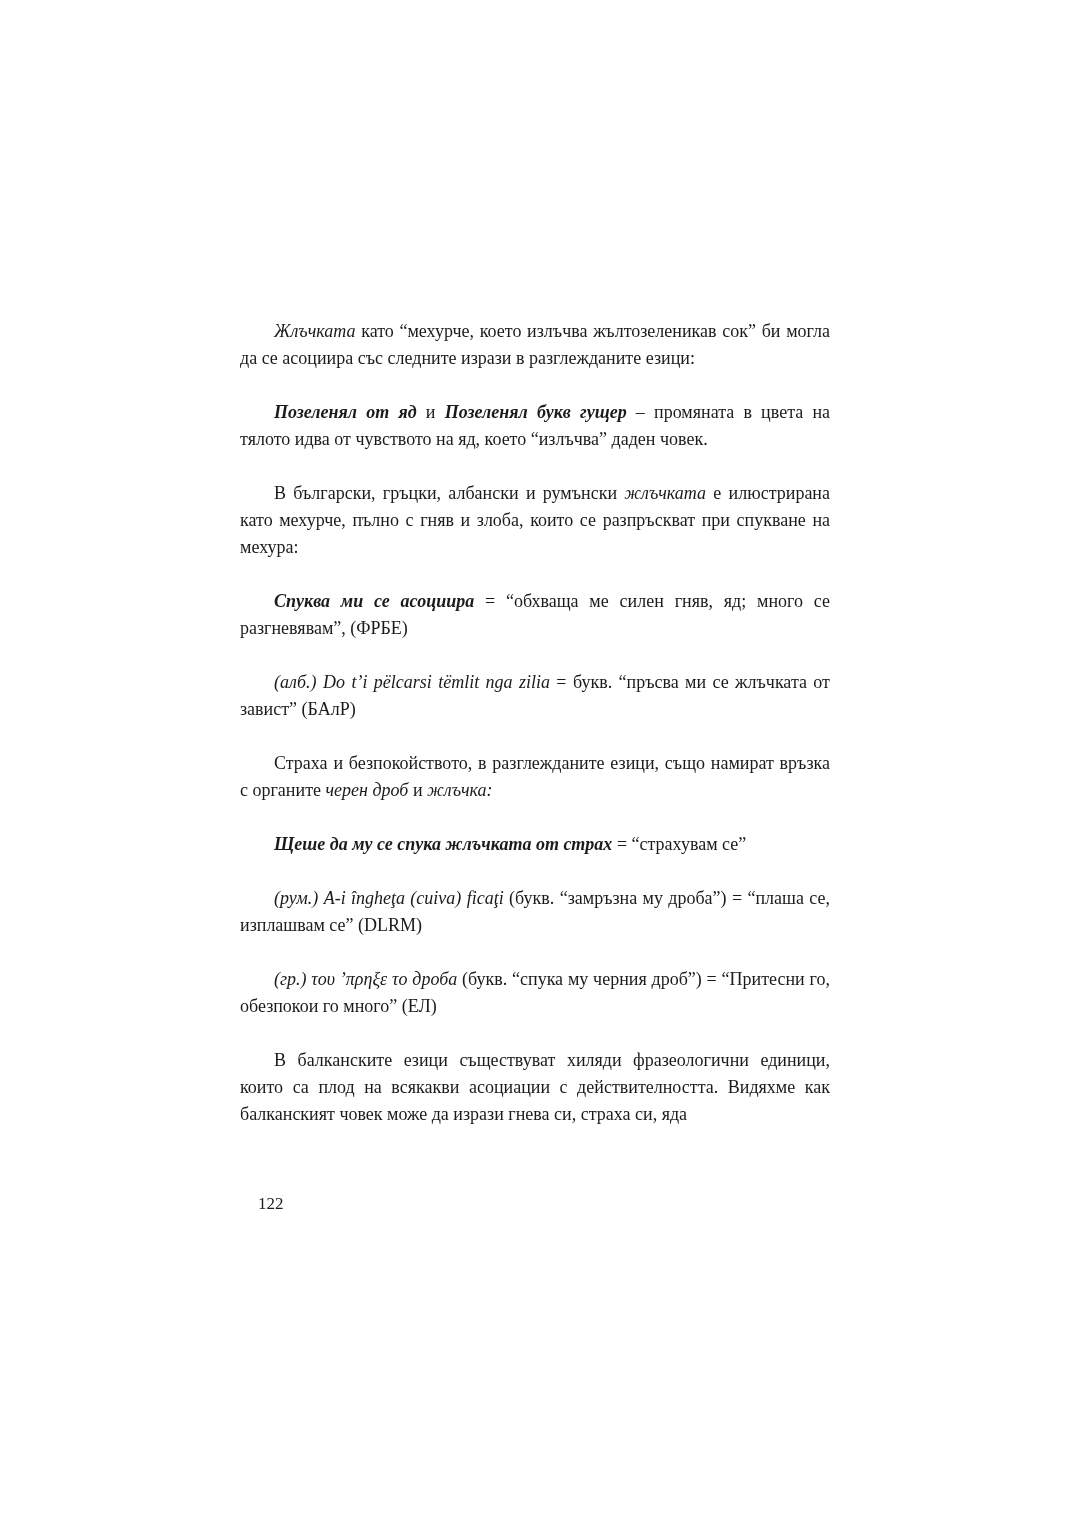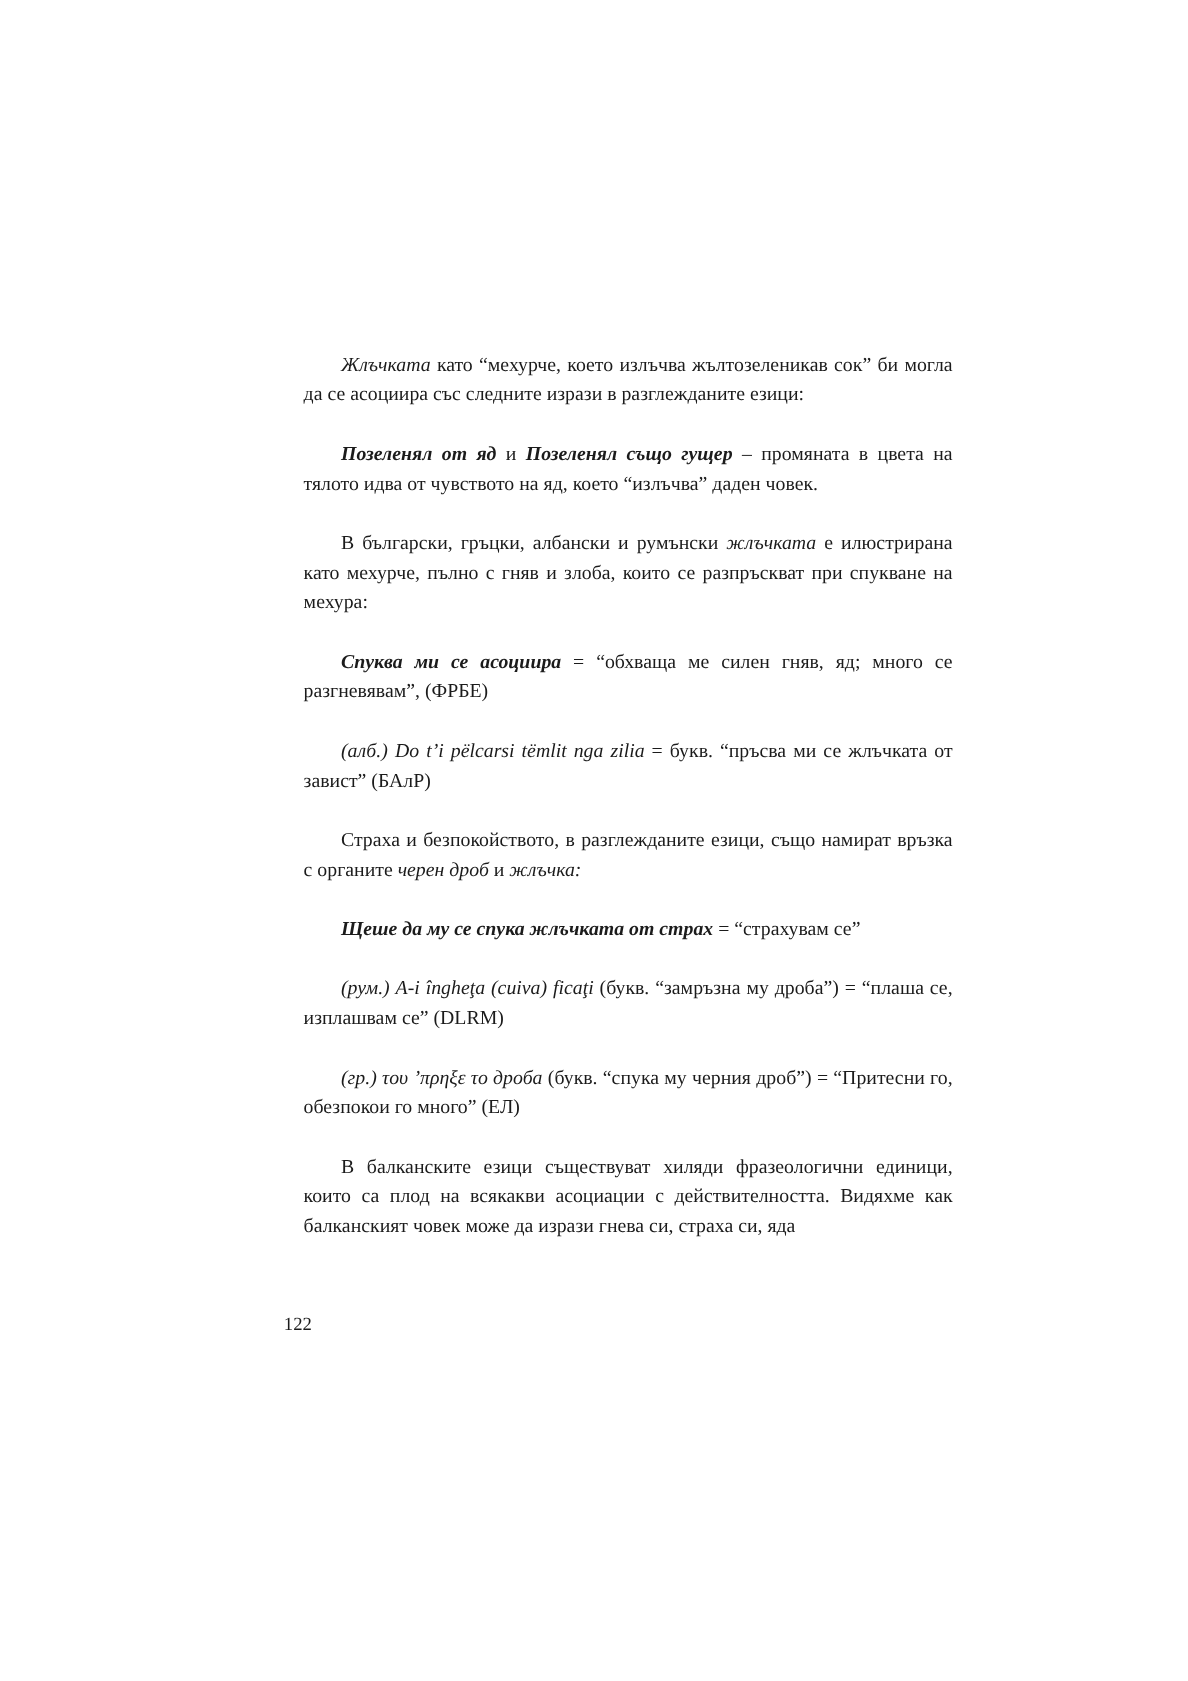--- a/index.html
+++ b/index.html
@@ -11,21 +11,21 @@
     position: relative;
     width: 1080px;
     height: 1528px;
     background: #ffffff;
     font-family: "Liberation Serif", "DejaVu Serif", serif;
     color: #1b1b1b;
     overflow: hidden;
   }
   .text-block {
     position: absolute;
-    left: 276px;
+    left: 240px;
     top: 318px;
     width: 590px;
     font-size: 18px;
     line-height: 27px;
     text-align: justify;
   }
   .para {
     margin: 0 0 27px 0;
     text-indent: 34px;
   }
@@ -41,21 +41,21 @@
     font-size: 17px;
     line-height: 24px;
   }
 </style>
 </head>
 <body>
 
 <div class="page">
   <div class="text-block">
       <p class="para"><span class="r-i">Жлъчката</span><span class="r-n"> като “мехурче, което излъчва жълтозеленикав сок” би могла да се асоциира със следните изрази в разглежданите езици:</span></p>
-      <p class="para"><span class="r-bi">Позеленял от яд</span><span class="r-n"> и </span><span class="r-bi">Позеленял също гущер</span><span class="r-n"> – промяната в цвета на тялото идва от чувството на яд, което “излъчва” даден човек.</span></p>
+      <p class="para"><span class="r-bi">Позеленял от яд</span><span class="r-n"> и </span><span class="r-bi">Позеленял букв гущер</span><span class="r-n"> – промяната в цвета на тялото идва от чувството на яд, което “излъчва” даден човек.</span></p>
       <p class="para"><span class="r-n">В български, гръцки, албански и румънски </span><span class="r-i">жлъчката</span><span class="r-n"> е илюстрирана като мехурче, пълно с гняв и злоба, които се разпръскват при спукване на мехура:</span></p>
       <p class="para"><span class="r-bi">Спуква ми се асоциира</span><span class="r-n"> = “обхваща ме силен гняв, яд; много се разгневявам”, (ФРБЕ)</span></p>
       <p class="para"><span class="r-i">(алб.) Do t’i pëlcarsi tëmlit nga zilia</span><span class="r-n"> = букв. “пръсва ми се жлъчката от завист” (БАлР)</span></p>
       <p class="para"><span class="r-n">Страха и безпокойството, в разглежданите езици, също намират връзка с органите </span><span class="r-i">черен дроб</span><span class="r-n"> и </span><span class="r-i">жлъчка:</span></p>
       <p class="para"><span class="r-bi">Щеше да му се спука жлъчката от страх</span><span class="r-n"> = “страхувам се”</span></p>
       <p class="para"><span class="r-i">(рум.) A-i îngheţa (cuiva) ficaţi</span><span class="r-n"> (букв. “замръзна му дроба”) = “плаша се, изплашвам се” (DLRM)</span></p>
       <p class="para"><span class="r-i">(гр.) του ’πρηξε το дроба</span><span class="r-n"> (букв. “спука му черния дроб”) = “Притесни го, обезпокои го много” (ЕЛ)</span></p>
       <p class="para"><span class="r-n">В балканските езици съществуват хиляди фразеологични единици, които са плод на всякакви асоциации с действителността. Видяхме как балканският човек може да изрази гнева си, страха си, яда</span></p>
     </div>
   <div class="page-number">122</div>

